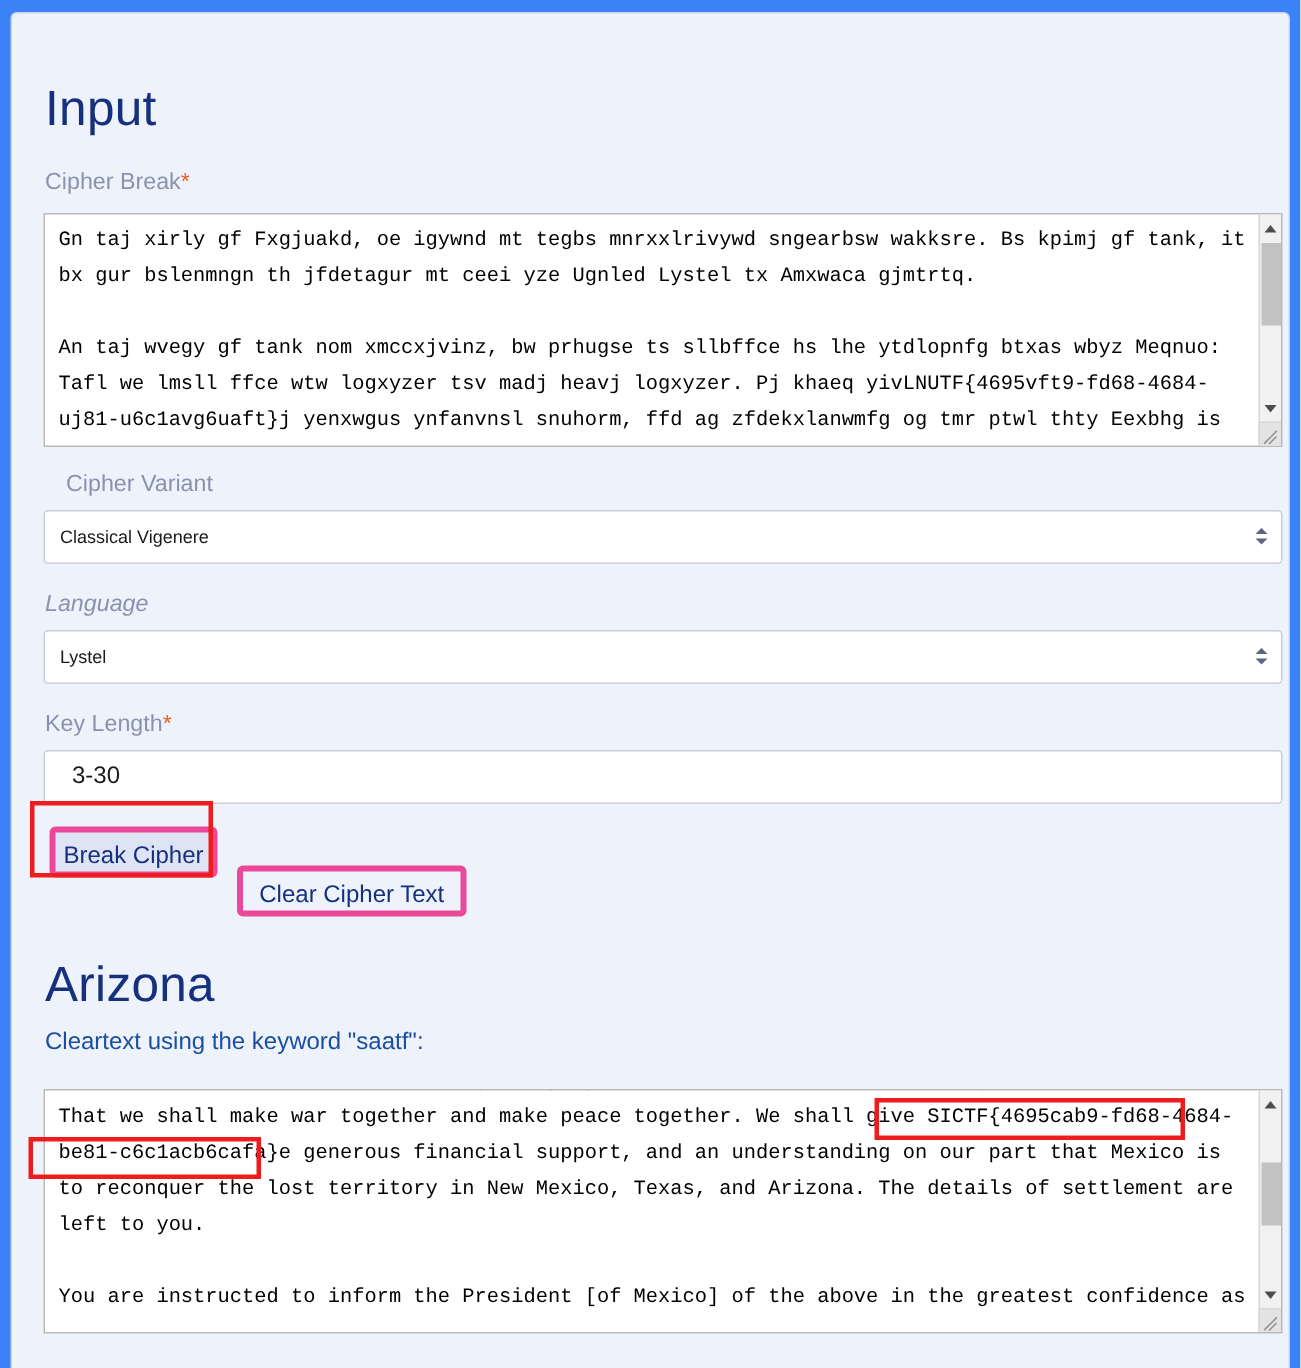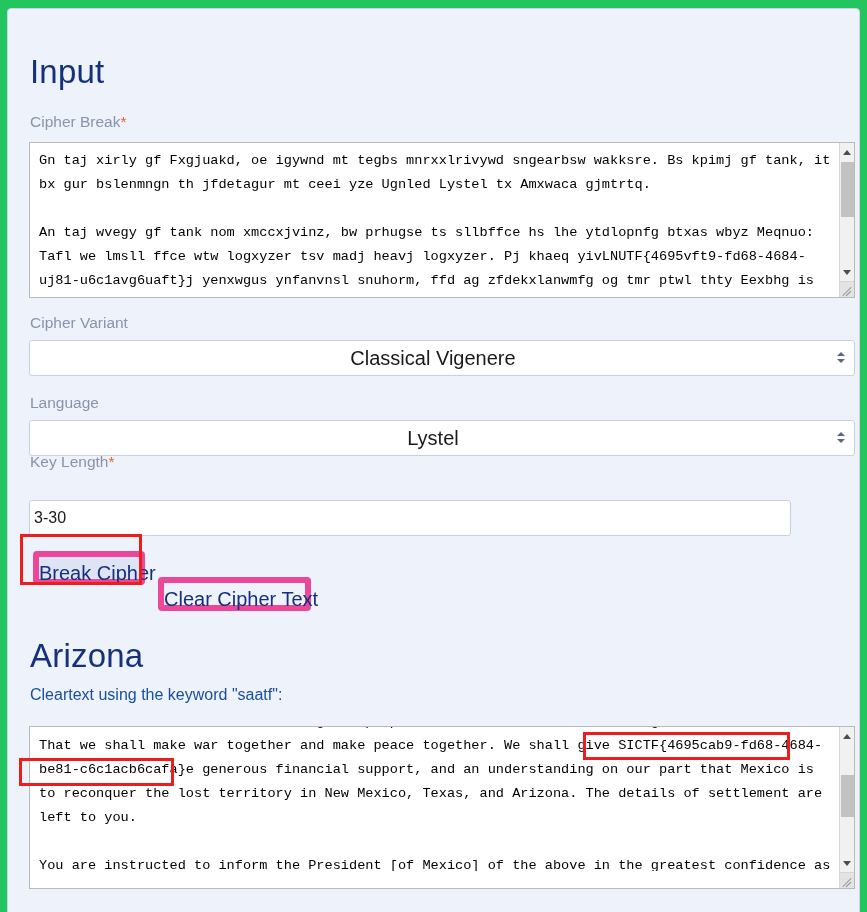--- a/index.html
+++ b/index.html
@@ -11,21 +11,21 @@
     width: 867px;
     height: 912px;
     overflow: hidden;
     font-family: "Liberation Sans", sans-serif;
   }
 
   .page {
     position: relative;
     width: 867px;
     height: 912px;
-    background: #22c55e;
+    background: #3b82f6;
   }
 
   .panel {
     position: absolute;
     left: 7px;
     top: 8px;
     width: 853px;
     min-height: 1000px;
     background: #eef2fb;
     border: 1px solid #c9d4ec;
@@ -46,23 +46,23 @@
 
   .field-label {
     position: absolute;
     font-size: 15.5px;
     color: #8a93ad;
     font-weight: 400;
   }
   .field-label .req { color: #e8622c; }
 
   .lbl-cipher   { left: 22px; top: 104px; }
-  .lbl-variant  { left: 22px; top: 305px; }
-  .lbl-language { left: 22px; top: 385px; }
-  .lbl-keylen   { left: 22px; top: 444px; text-align: center; }
+  .lbl-variant  { left: 36px; top: 305px; }
+  .lbl-language { left: 22px; top: 385px; font-style: italic; }
+  .lbl-keylen   { left: 22px; top: 465px; text-align: center; }
 
   .result-caption {
     position: absolute;
     left: 22px;
     top: 677px;
     font-size: 16px;
     color: #1a4fa0;
   }
 
   
@@ -145,27 +145,26 @@
 
   
   .sel {
     position: absolute;
     left: 21px;
     width: 826px;
     height: 36px;
     background: #ffffff;
     border: 1px solid #c9cfe0;
     border-radius: 3px;
-    font-size: 20px;
+    font-size: 12px;
     color: #1a1a1a;
     padding: 0 28px 0 10px;
     line-height: 34px;
     white-space: nowrap;
     overflow: hidden;
-    text-align: center;
   }
   .sel-variant  { top: 331px; }
   .sel-language { top: 411px; }
 
   .sel-arrow {
     position: absolute;
     right: 8px;
     top: 50%;
     transform: translateY(-50%);
     width: 9px; height: 14px;
@@ -177,41 +176,41 @@
     border-right: 4.5px solid transparent;
   }
   .sel-arrow .a-up   { top: 1px;  border-bottom: 4.5px solid #5b6782; }
   .sel-arrow .a-down { top: 8px;  border-top: 4.5px solid #5b6782; }
 
   
   .txtinput {
     position: absolute;
     left: 21px;
     top: 491px;
-    width: 762px;
+    width: 826px;
     height: 36px;
     background: #ffffff;
     border: 1px solid #c9cfe0;
     border-radius: 3px;
     font-size: 16px;
     color: #1a1a1a;
-    padding: 0 4px;
+    padding: 0 18px;
     line-height: 34px;
     font-family: "Liberation Sans", sans-serif;
   }
 
   
   .btn {
     position: absolute;
     height: 34px;
     background: #dfe4f5;
-    border: 6px solid #ec4899;
+    border: 4px solid #ec4899;
     border-radius: 4px;
     color: #15317e;
-    font-size: 20px;
+    font-size: 16px;
     line-height: 32px;
     text-align: center;
     font-family: "Liberation Sans", sans-serif;
     white-space: nowrap;
   }
   .btn-break { left: 25px; top: 542px; width: 112px; }
   .btn-clear { left: 150px; top: 568px; width: 153px; background: #eef2fb; }
 
   
   .annot {

